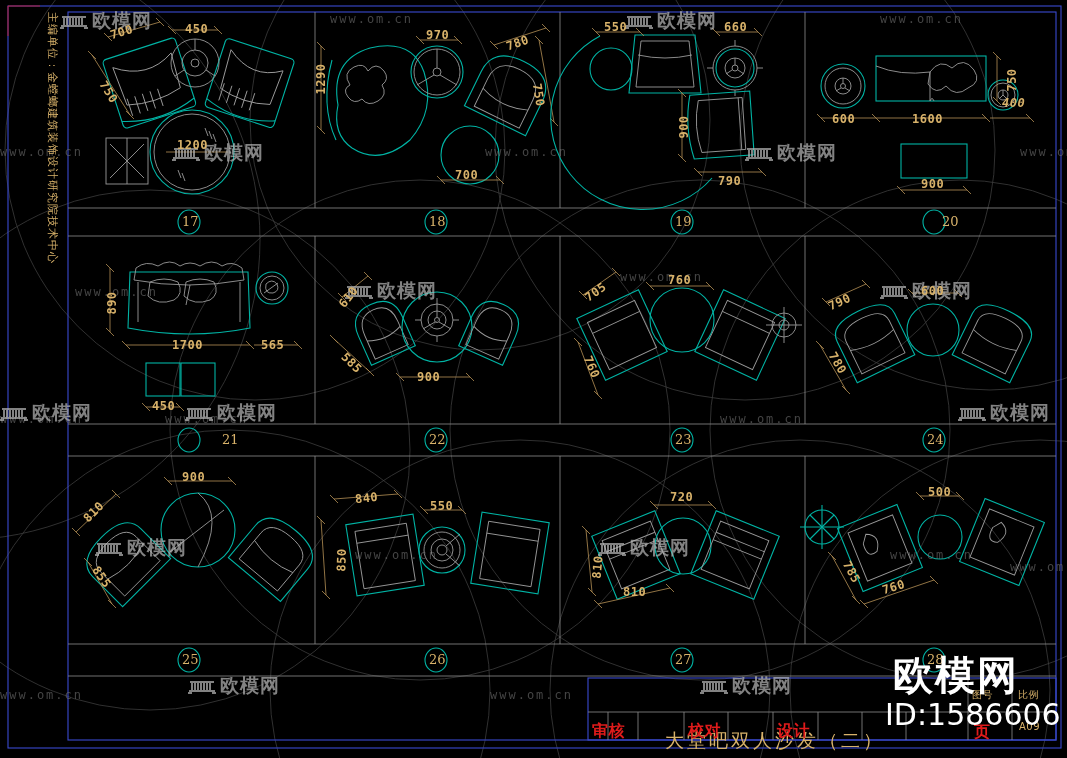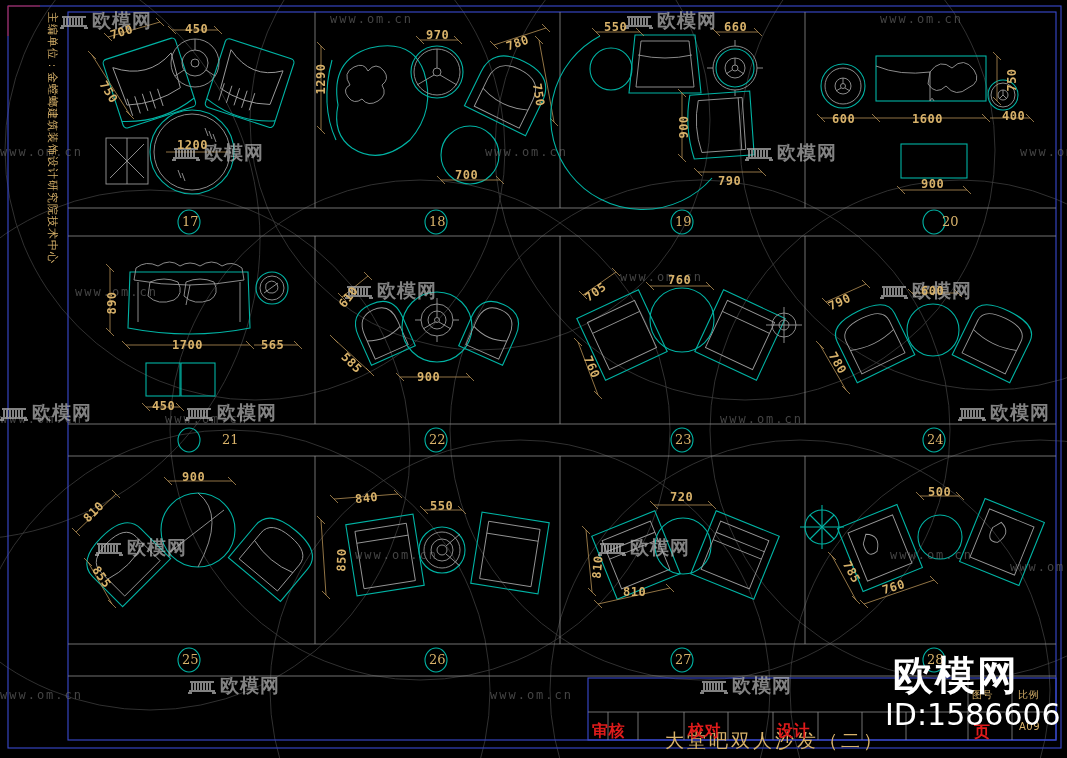--- a/index.html
+++ b/index.html
@@ -937,21 +937,21 @@
     <div class="dim" style="left:455px;top:168px;">700</div>
 
     <div class="dim" style="left:604px;top:20px;">550</div>
     <div class="dim" style="left:724px;top:20px;">660</div>
     <div class="dim rot-dim" style="left:672px;top:120px;transform:rotate(-90deg);">900</div>
     <div class="dim" style="left:718px;top:174px;">790</div>
 
     <div class="dim rot-dim" style="left:1000px;top:73px;transform:rotate(-90deg);">750</div>
     <div class="dim" style="left:832px;top:112px;">600</div>
     <div class="dim" style="left:912px;top:112px;">1600</div>
-    <div class="dim" style="left:1002px;top:109px;">400</div>
+    <div class="dim" style="left:1002px;top:96px;font-style:italic;">400</div>
     <div class="dim" style="left:921px;top:177px;">900</div>
 
     <div class="dim rot-dim" style="left:100px;top:296px;transform:rotate(-90deg);">890</div>
     <div class="dim" style="left:172px;top:338px;">1700</div>
     <div class="dim" style="left:261px;top:338px;">565</div>
     <div class="dim" style="left:152px;top:399px;">450</div>
 
     <div class="dim rot-dim" style="left:337px;top:290px;transform:rotate(-52deg);">610</div>
     <div class="dim rot-dim" style="left:340px;top:356px;transform:rotate(45deg);">585</div>
     <div class="dim" style="left:417px;top:370px;">900</div>

